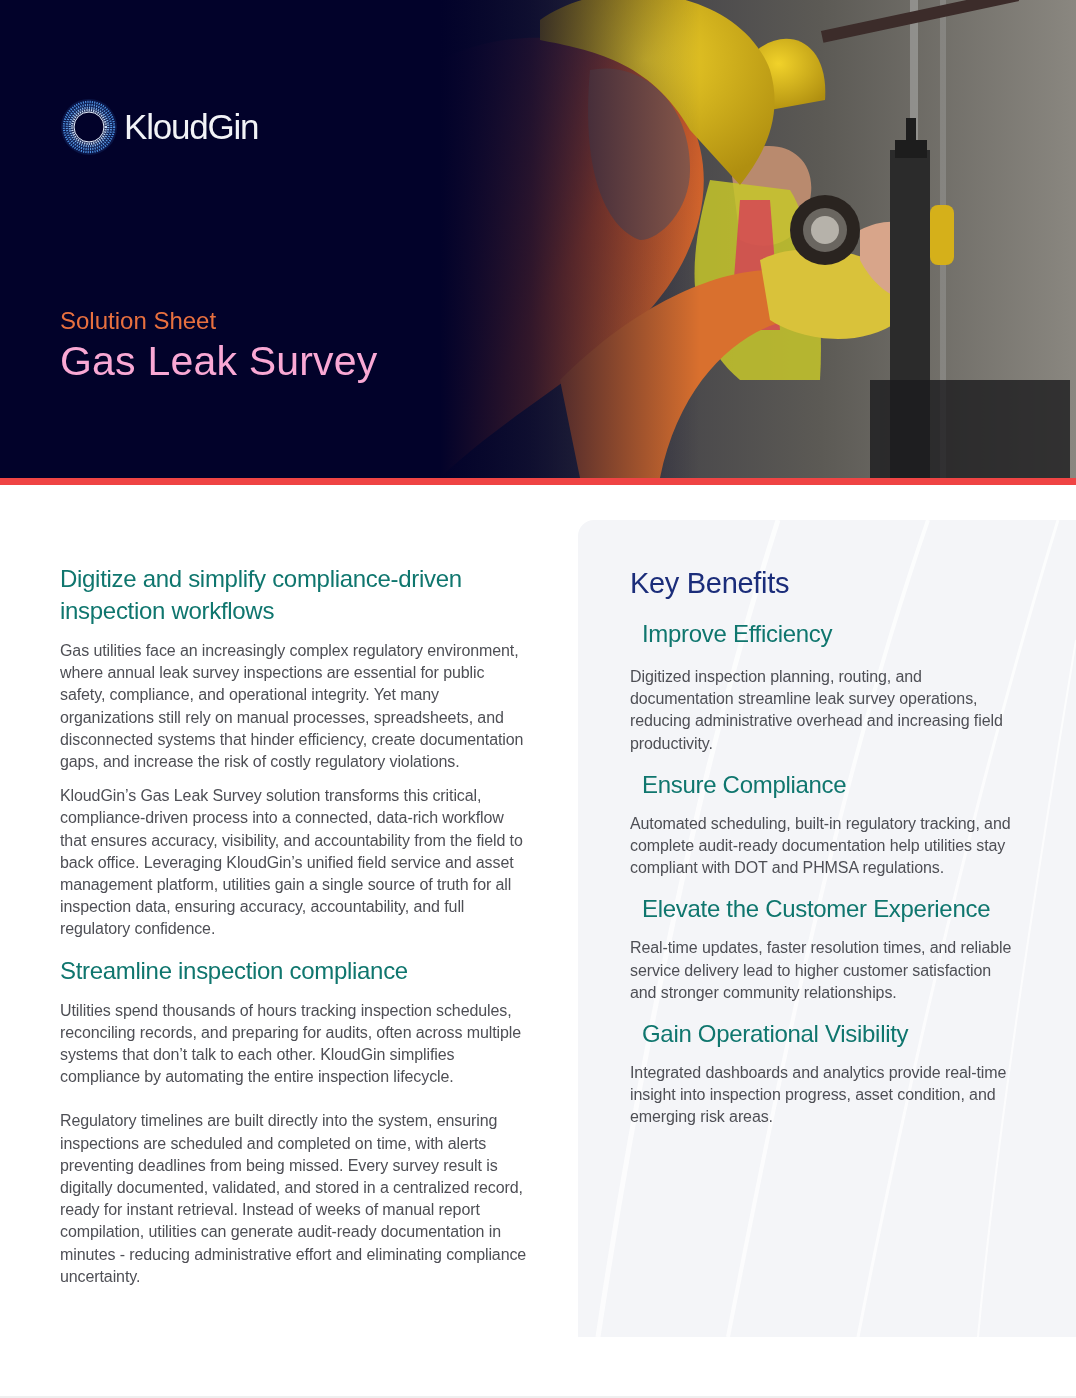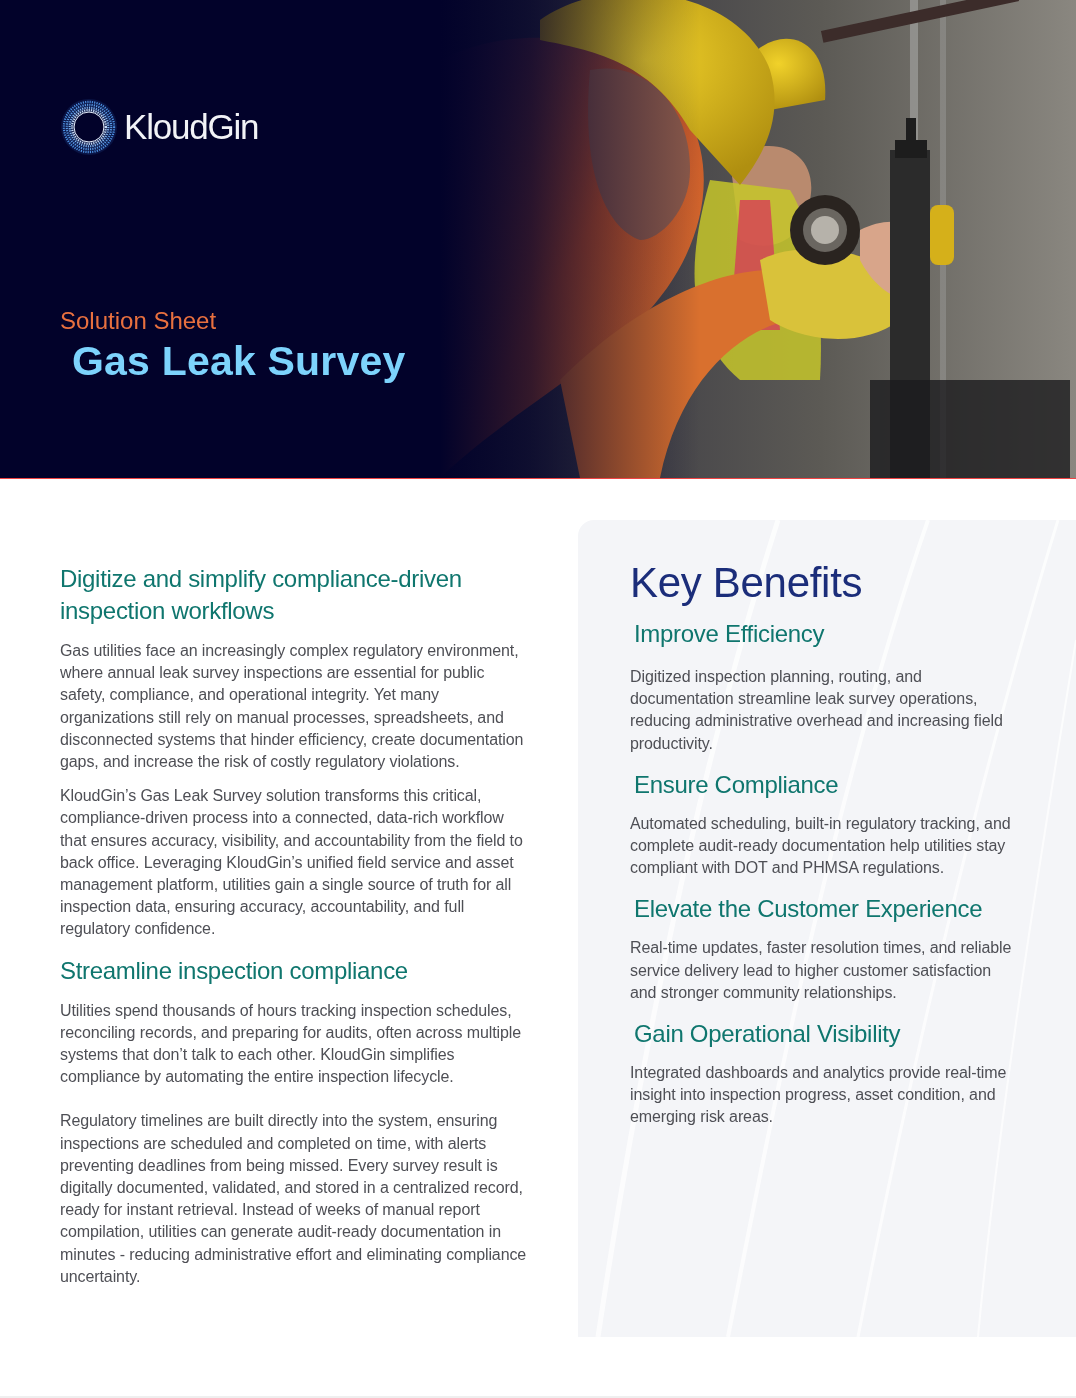--- a/index.html
+++ b/index.html
@@ -4,21 +4,21 @@
 <style>
   html, body { margin: 0; padding: 0; }
   body {
     width: 1076px; height: 1398px; position: relative; overflow: hidden;
     background: #ffffff;
     font-family: "Liberation Sans", sans-serif;
   }
   .hero {
     position: absolute; left: 0; top: 0; width: 1076px; height: 478px;
     background: #02022a; overflow: hidden;
-    border-bottom: 1px solid #ef4444;
+    border-bottom: 7px solid #ef4444;
   }
   .hero-photo {
     position: absolute; left: 440px; top: 0; width: 636px; height: 478px;
     overflow: hidden;
   }
   .hero-photo svg { display: block; }
   .hero-fade {
     position: absolute; left: 440px; top: 0; width: 260px; height: 478px;
     background: linear-gradient(90deg, #02022a 0%, rgba(2,2,42,0.75) 35%, rgba(2,2,42,0) 100%);
   }
@@ -28,22 +28,22 @@
   }
   .logo-mark { width: 58px; height: 58px; margin-right: 6px; }
   .logo-text {
     color: #f2f3f7; font-size: 35px; letter-spacing: -1.2px; font-weight: 400;
   }
   .eyebrow {
     position: absolute; left: 60px; top: 307px;
     color: #e8703f; font-size: 24px;
   }
   .hero-title {
-    position: absolute; left: 72px; top: 338px;
-    color: #7dd3fc; font-size: 41px; font-weight: 700; letter-spacing: 0.2px;
+    position: absolute; left: 60px; top: 338px;
+    color: #f9a8d4; font-size: 41px; font-weight: 400; letter-spacing: 0.2px;
   }
 
   .left-col {
     position: absolute; left: 60px; top: 563px; width: 470px;
   }
   .h2 {
     color: #0f766e; font-size: 24px; line-height: 32px; font-weight: 400;
     margin: 0; letter-spacing: -0.3px;
   }
   .para {
@@ -55,24 +55,24 @@
   .left-col .para + .h2 { margin-top: 14px; }
   .left-col .para.gap { margin-top: 22px; }
 
   .benefits {
     position: absolute; left: 578px; top: 520px; width: 498px; height: 817px;
     background: #f4f5f8; border-top-left-radius: 16px; overflow: hidden;
   }
   .benefits-bg { position: absolute; left: 0; top: 0; }
   .benefits-inner { position: absolute; left: 52px; top: 42px; width: 390px; }
   .kb-title {
-    color: #1b2d7a; font-size: 42px; line-height: 42px; font-weight: 400;
+    color: #1b2d7a; font-size: 29px; line-height: 42px; font-weight: 400;
     margin: 0 0 14px 0; letter-spacing: -0.3px;
   }
-  .benefit .h2 { margin: 4px; line-height: 32px; }
+  .benefit .h2 { margin: 12px; line-height: 32px; }
   .benefit .para { margin-top: 12px; }
   .benefit { margin-bottom: 14px; }
   .benefit.first .para { margin-top: 16px; }
 
   .bottom-line {
     position: absolute; left: 0; top: 1396px; width: 1076px; height: 2px; background: #efefef;
   }
 </style>
 </head>
 <body>

